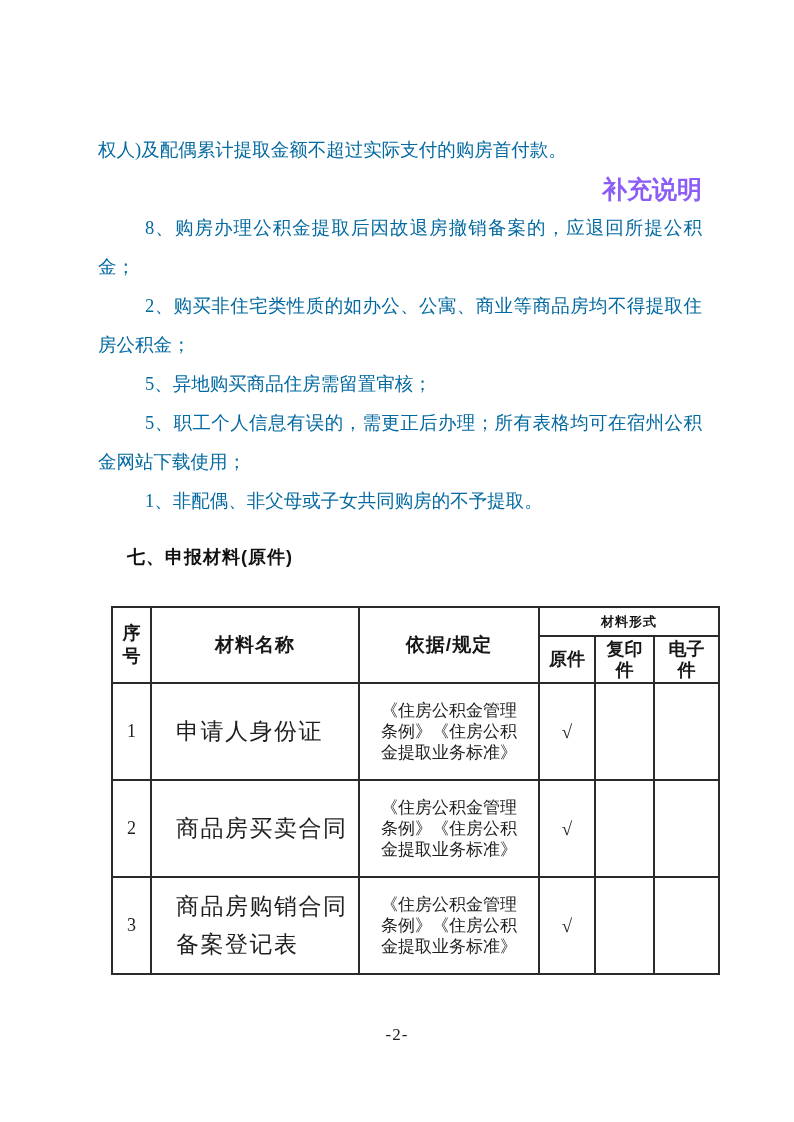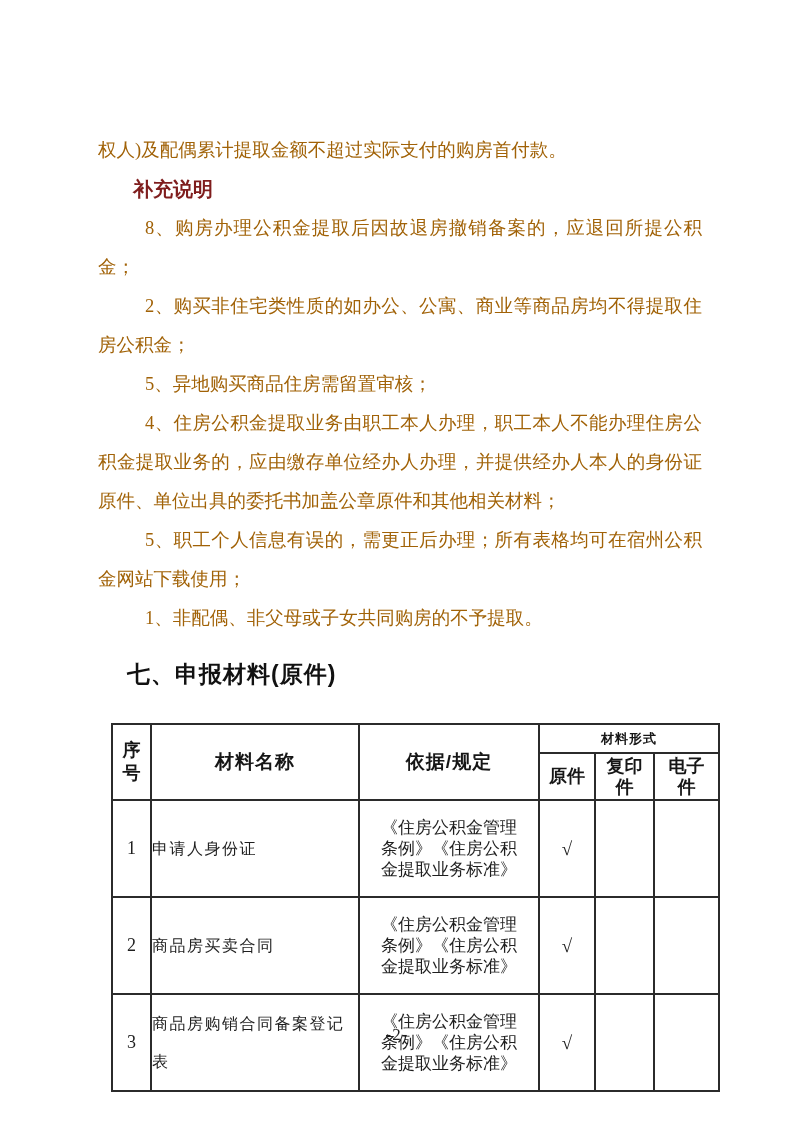--- a/index.html
+++ b/index.html
@@ -9,37 +9,38 @@
     background:#ffffff;
     overflow:hidden;
     font-family:"Liberation Serif","DejaVu Serif",serif;
     color:#1f1f1f;
   }
   .content{position:absolute;left:98px;top:0;width:604px;padding-top:131px;}
   p{margin:0;}
   .body-text{
     font-size:18.5px;line-height:39px;
     text-align:justify;
-    color:#a16207;
+    color:#0369a1;
   }
   .intro{text-indent:0;}
   .item{text-indent:47px;}
   .supp-title{
     font-family:"Liberation Sans","DejaVu Sans",sans-serif;
     font-weight:bold;
-    font-size:20px;line-height:39px;
+    font-size:25px;line-height:39px;
     padding-left:35px;
-    color:#7f1d1d;
+    color:#8b5cf6;
+    text-align:right;
   }
   .section-heading{
     margin:18px 0 0 0;
     padding-left:29px;
     font-family:"Liberation Sans","DejaVu Sans",sans-serif;
     font-weight:bold;
-    font-size:23px;line-height:36px;
+    font-size:18px;line-height:36px;
     color:#111111;
     letter-spacing:1px;
   }
   table.materials-table{
     border-collapse:collapse;
     table-layout:fixed;
     width:607px;
     margin-top:31px;
     margin-left:13px;
   }
@@ -61,23 +62,23 @@
   tr.drow-2{height:65px;}
   tr.drow-3{height:84px;}
   th.th-main{font-size:19px;letter-spacing:1px;}
   th.th-form{font-size:13px;letter-spacing:1px;line-height:27px;}
   th.th-sub{font-size:18px;line-height:21px;}
   .vstack{display:inline-block;width:1.3em;line-height:23px;font-size:18px;letter-spacing:0;}
   .wrap2{display:inline-block;width:2.3em;line-height:21px;letter-spacing:0;}
   td.cell-seq{text-align:center;font-size:18px;}
   td.cell-name{
     text-align:left;
-    font-size:16px;line-height:38px;
+    font-size:23px;line-height:38px;
     letter-spacing:1.5px;
-    padding-left:0;padding-right:2px;
+    padding-left:24px;padding-right:2px;
   }
   td.cell-basis{
     text-align:center;
     font-size:17px;line-height:21px;
     padding:16px 14px;
   }
   td.cell-check{text-align:center;font-size:19px;}
   .footer{
     position:absolute;top:1025px;left:0;width:100%;
     text-align:center;
@@ -91,21 +92,20 @@
 <div class="page">
   <div class="content">
 
     <p class="body-text intro">权人)及配偶累计提取金额不超过实际支付的购房首付款。</p>
 
     <p class="supp-title">补充说明</p>
 
     <p class="body-text item">8、购房办理公积金提取后因故退房撤销备案的，应退回所提公积金；</p>
     <p class="body-text item">2、购买非住宅类性质的如办公、公寓、商业等商品房均不得提取住房公积金；</p>
     <p class="body-text item">5、异地购买商品住房需留置审核；</p>
-    <p class="body-text item">4、住房公积金提取业务由职工本人办理，职工本人不能办理住房公积金提取业务的，应由缴存单位经办人办理，并提供经办人本人的身份证原件、单位出具的委托书加盖公章原件和其他相关材料；</p>
     <p class="body-text item">5、职工个人信息有误的，需更正后办理；所有表格均可在宿州公积金网站下载使用；</p>
     <p class="body-text item">1、非配偶、非父母或子女共同购房的不予提取。</p>
 
     <h2 class="section-heading">七、申报材料(原件)</h2>
 
     <table class="materials-table">
       <colgroup>
         <col style="width:39px">
         <col style="width:208px">
         <col style="width:180px">

